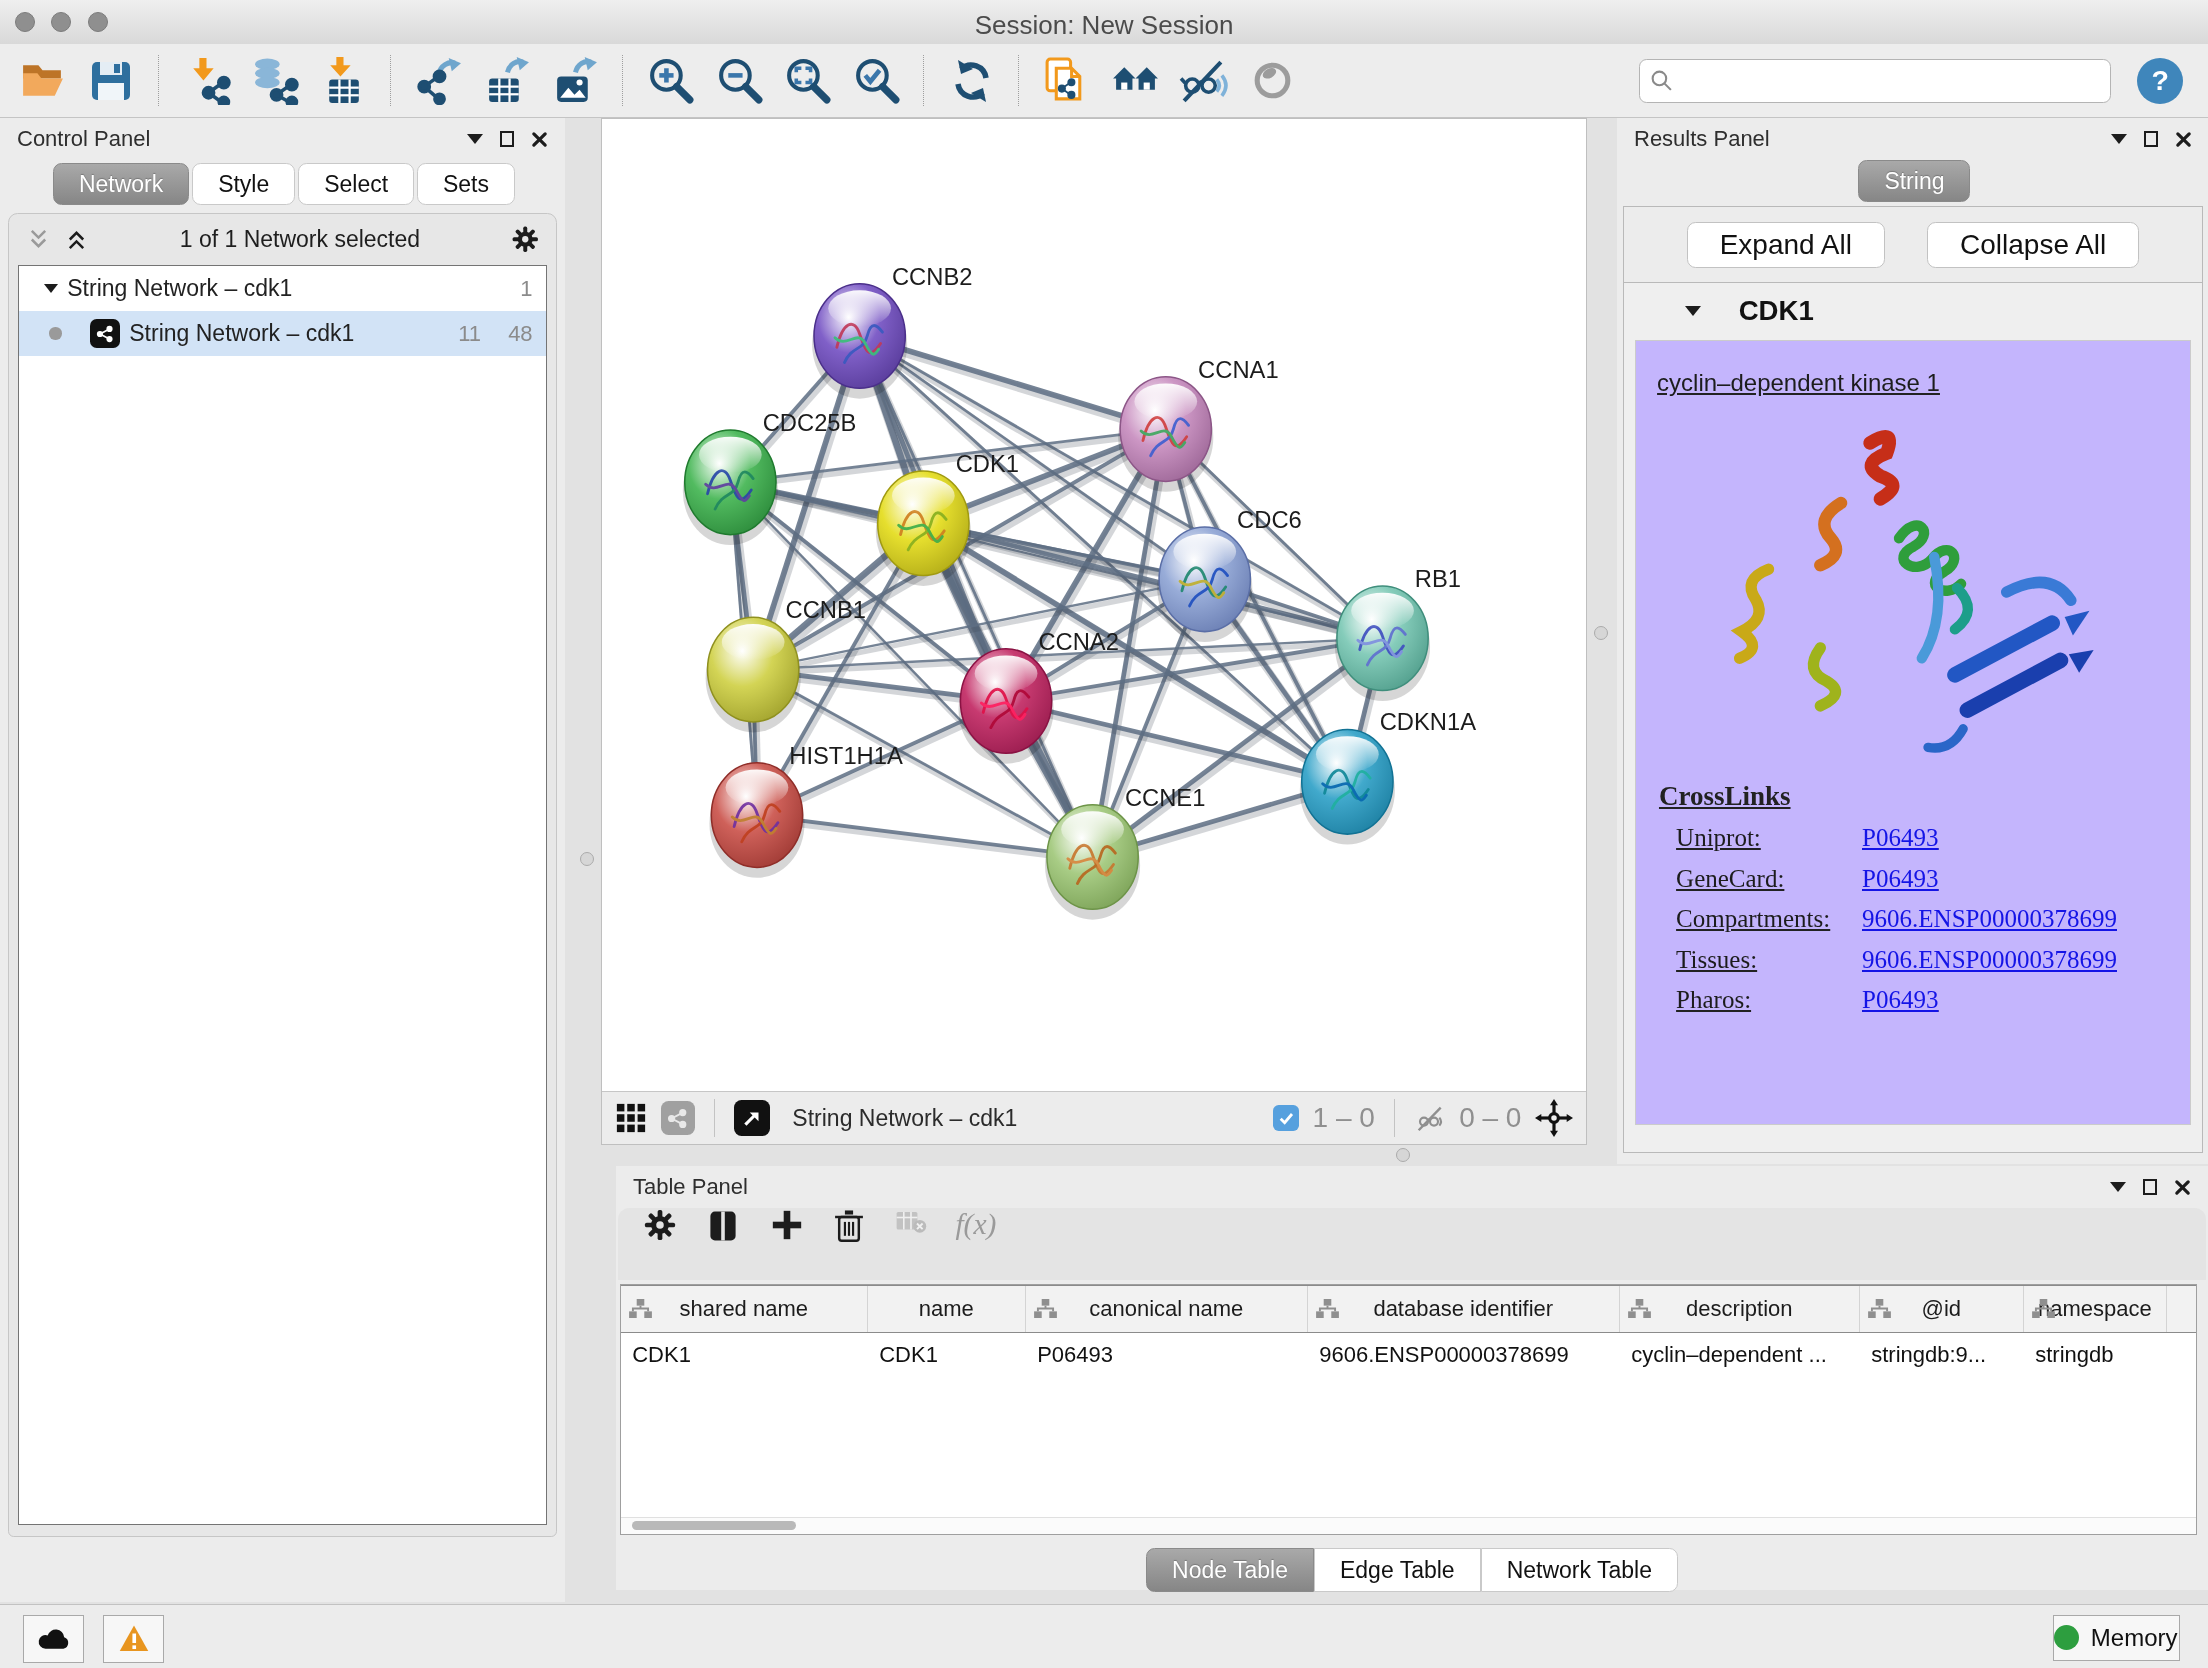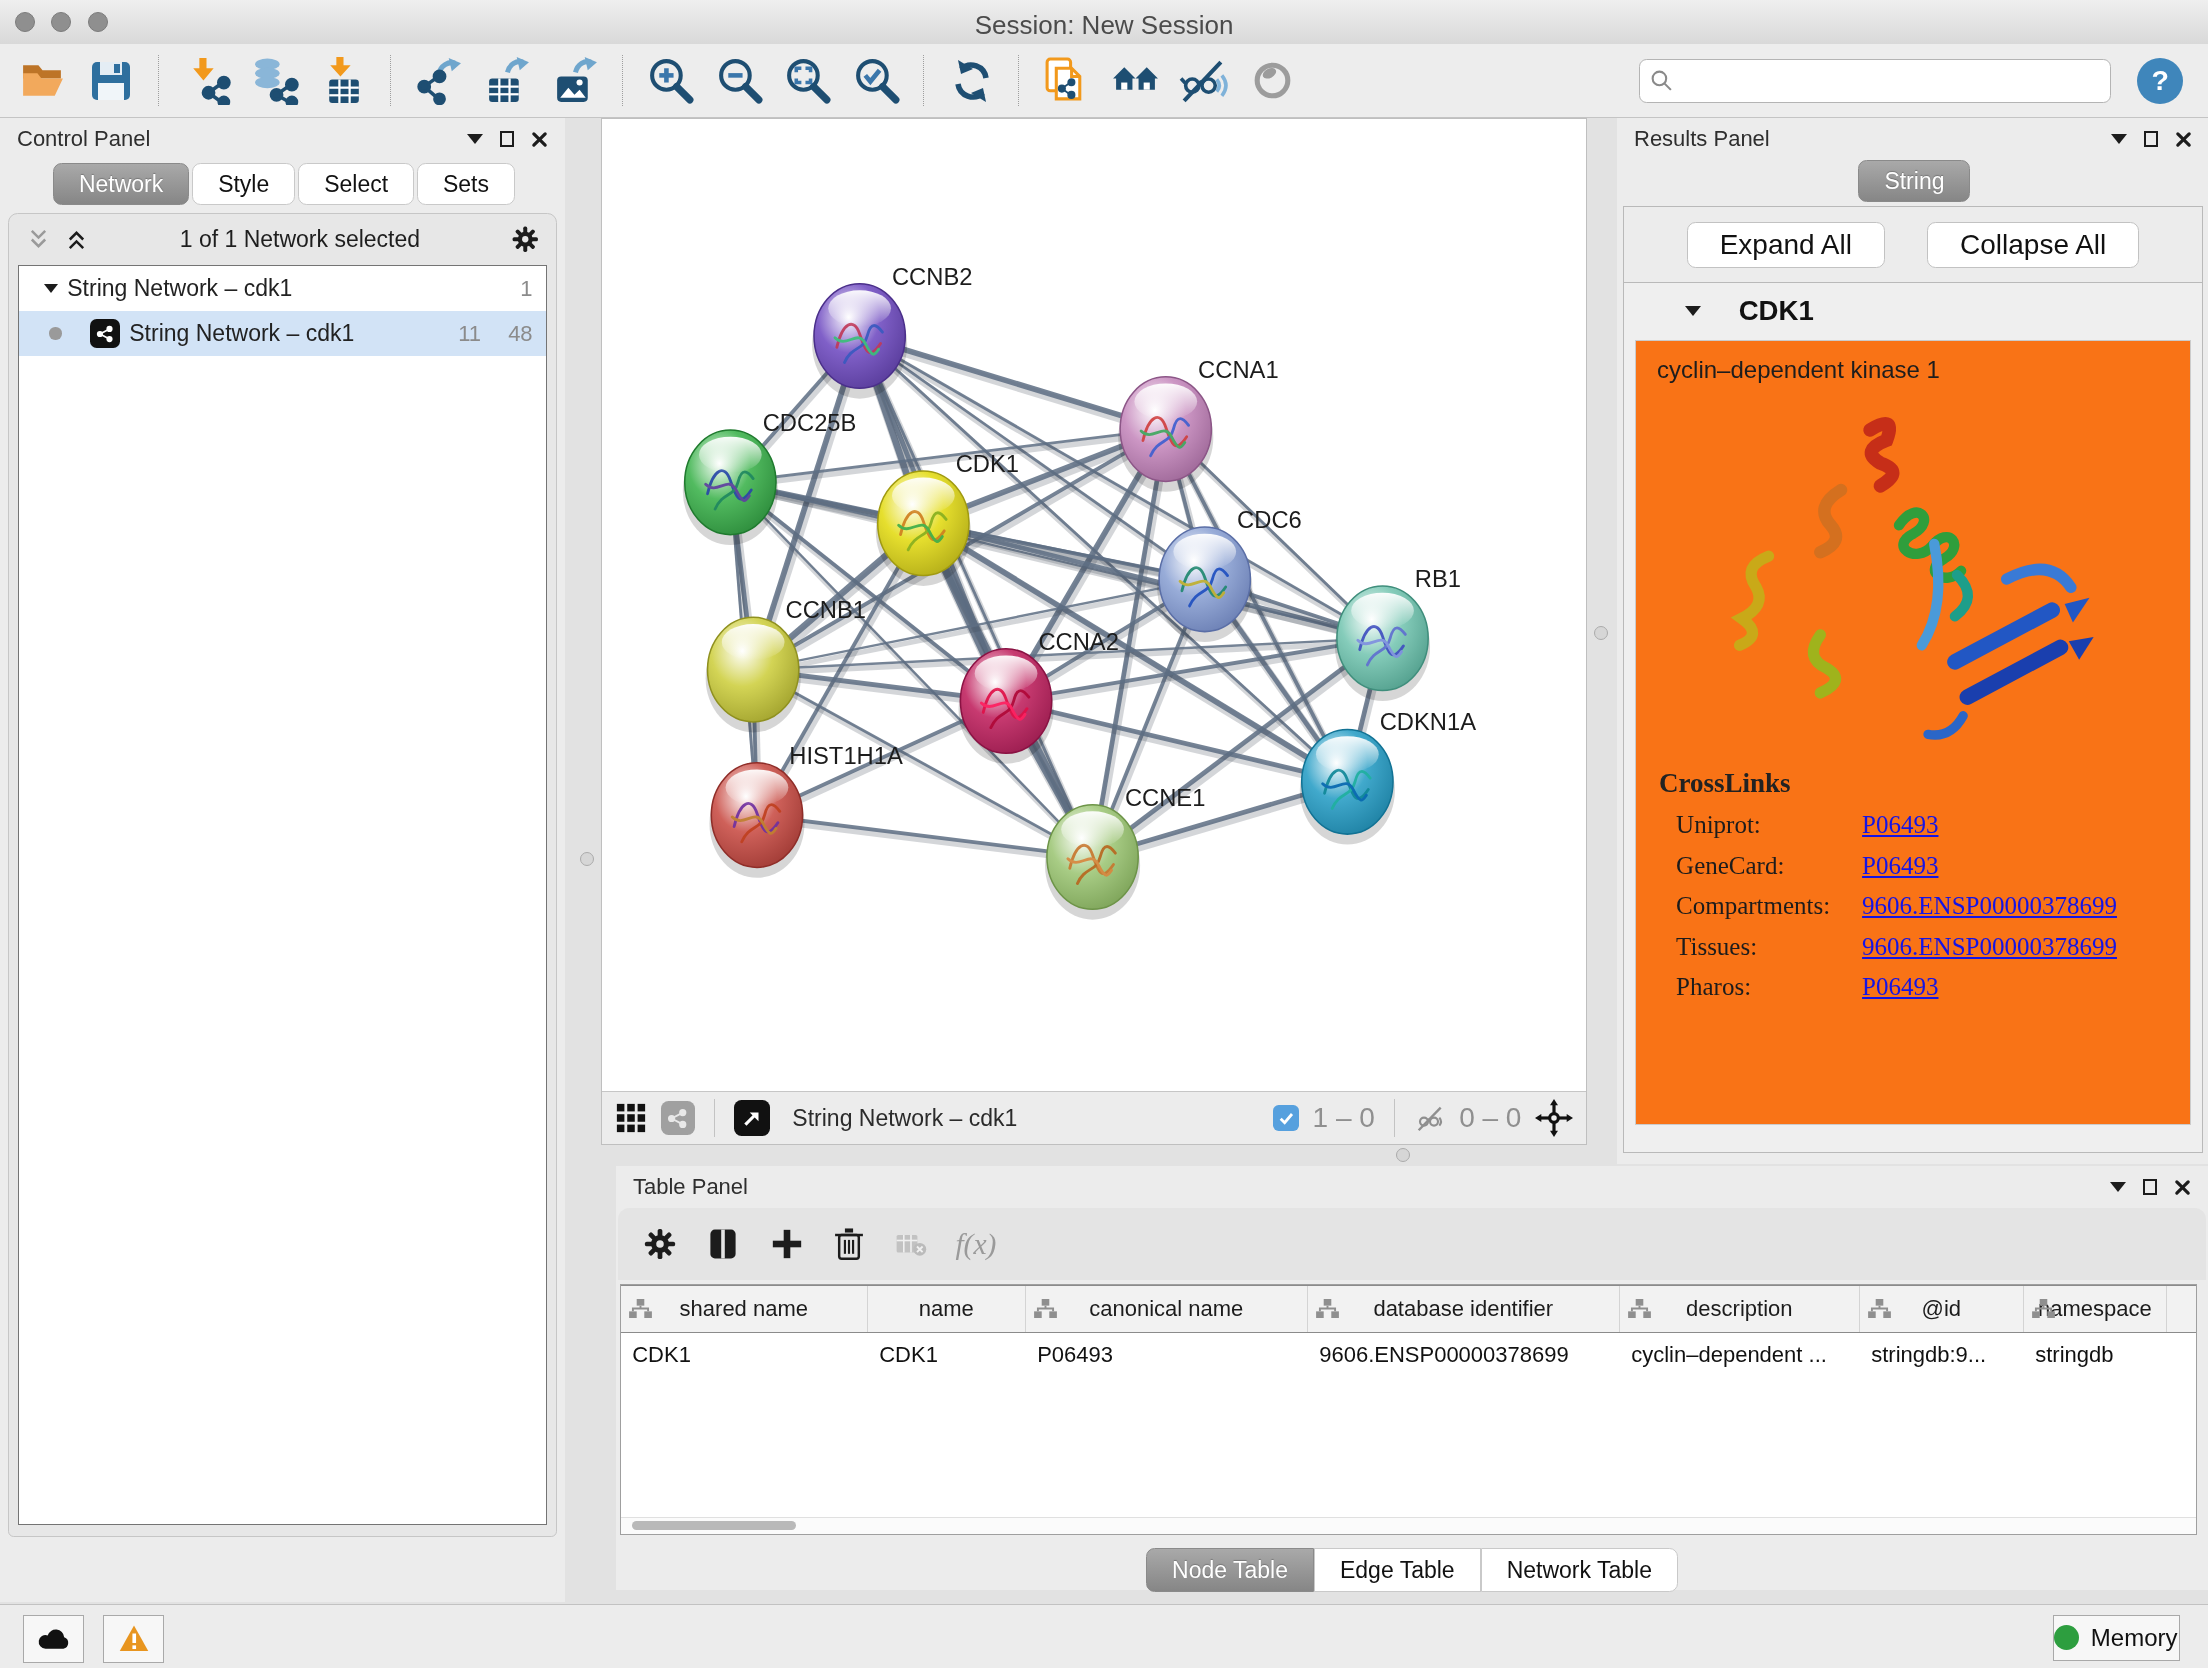--- a/index.html
+++ b/index.html
@@ -79,33 +79,33 @@
     background:#ececec;}
   .rp-tabrow{display:flex;justify-content:center;height:42px;align-items:center;}
   .rp-box1{position:absolute;left:5.7px;right:5.7px;top:88px;height:76px;border:1px solid #b9b9b9;
     background:#ececec;display:flex;align-items:center;justify-content:center;gap:42px;}
   .rbtn{height:44px;padding:0 32px;background:#fff;border:1px solid #c2c2c2;border-radius:8.6px;
     font-size:28px;display:flex;align-items:center;color:#111;}
   .rp-box2{position:absolute;left:5.7px;right:5.7px;top:164px;bottom:11.4px;border:1px solid #b9b9b9;
     background:#efefef;overflow:hidden;}
   .sec-head{height:55px;display:flex;align-items:center;gap:38px;padding-left:61px;}
   .sec-gene{font-size:27.6px;font-weight:bold;color:#111;}
-  .sec-inner{position:absolute;left:11.4px;right:11.4px;top:57px;bottom:27px;background:#f97316;
-    border:1px solid #cbcbcb;padding:15px 21px;box-sizing:border-box;overflow:hidden;}
+  .sec-inner{position:absolute;left:11.4px;right:11.4px;top:57px;bottom:27px;background:#c4b5fd;
+    border:1px solid #cbcbcb;padding:28px 21px;box-sizing:border-box;overflow:hidden;text-decoration:underline;}
   .sec-desc{font-size:24px;color:#1d1d1d;}
   .protein-wrap{display:flex;justify-content:center;margin:17px 0 5.7px 0;}
   .xl-title{font-family:"Liberation Serif",serif;font-weight:bold;font-size:27px;margin:15px 0 5.7px 1.9px;}
   .xrow{display:flex;margin:12.4px 0 0 19px;font-family:"Liberation Serif",serif;font-size:25px;}
   .xlabel{width:186px;color:#1c1c1c;}
   .xlink{color:#1414e6;text-decoration:underline;cursor:pointer;}
   
   .table-panel{position:absolute;left:616px;top:1166px;width:1592px;height:424px;
     background:#ececec;}
   .tp-toolbar{position:absolute;left:1.9px;right:1.9px;top:42px;height:72px;background:#e4e4e4;
-    border-radius:11.4px 11.4px 0 0;display:flex;align-items:center;gap:28.5px;padding-left:25px;}
+    border-radius:11.4px 11.4px 0 0;display:flex;gap:28.5px;padding-left:25px;}
   .tp-tablebox{position:absolute;left:3.8px;right:11px;top:118px;height:249px;background:#fff;
     border:1px solid #9f9f9f;overflow:hidden;}
   .thead{display:flex;height:48px;background:#f2f2f2;border-top:1.9px solid #8b8b8b;
     border-bottom:1.9px solid #8b8b8b;box-sizing:border-box;}
   .th{position:relative;display:flex;align-items:center;justify-content:center;
     font-size:22px;color:#1c1c1c;border-right:1px solid #d4d4d4;box-sizing:border-box;
     overflow:hidden;flex:0 0 auto;}
   .th .hicon{position:absolute;left:8.6px;top:13.3px;}
   .trow{display:flex;height:44px;align-items:center;}
   .td{font-size:22px;color:#111;padding-left:11.4px;box-sizing:border-box;overflow:hidden;

